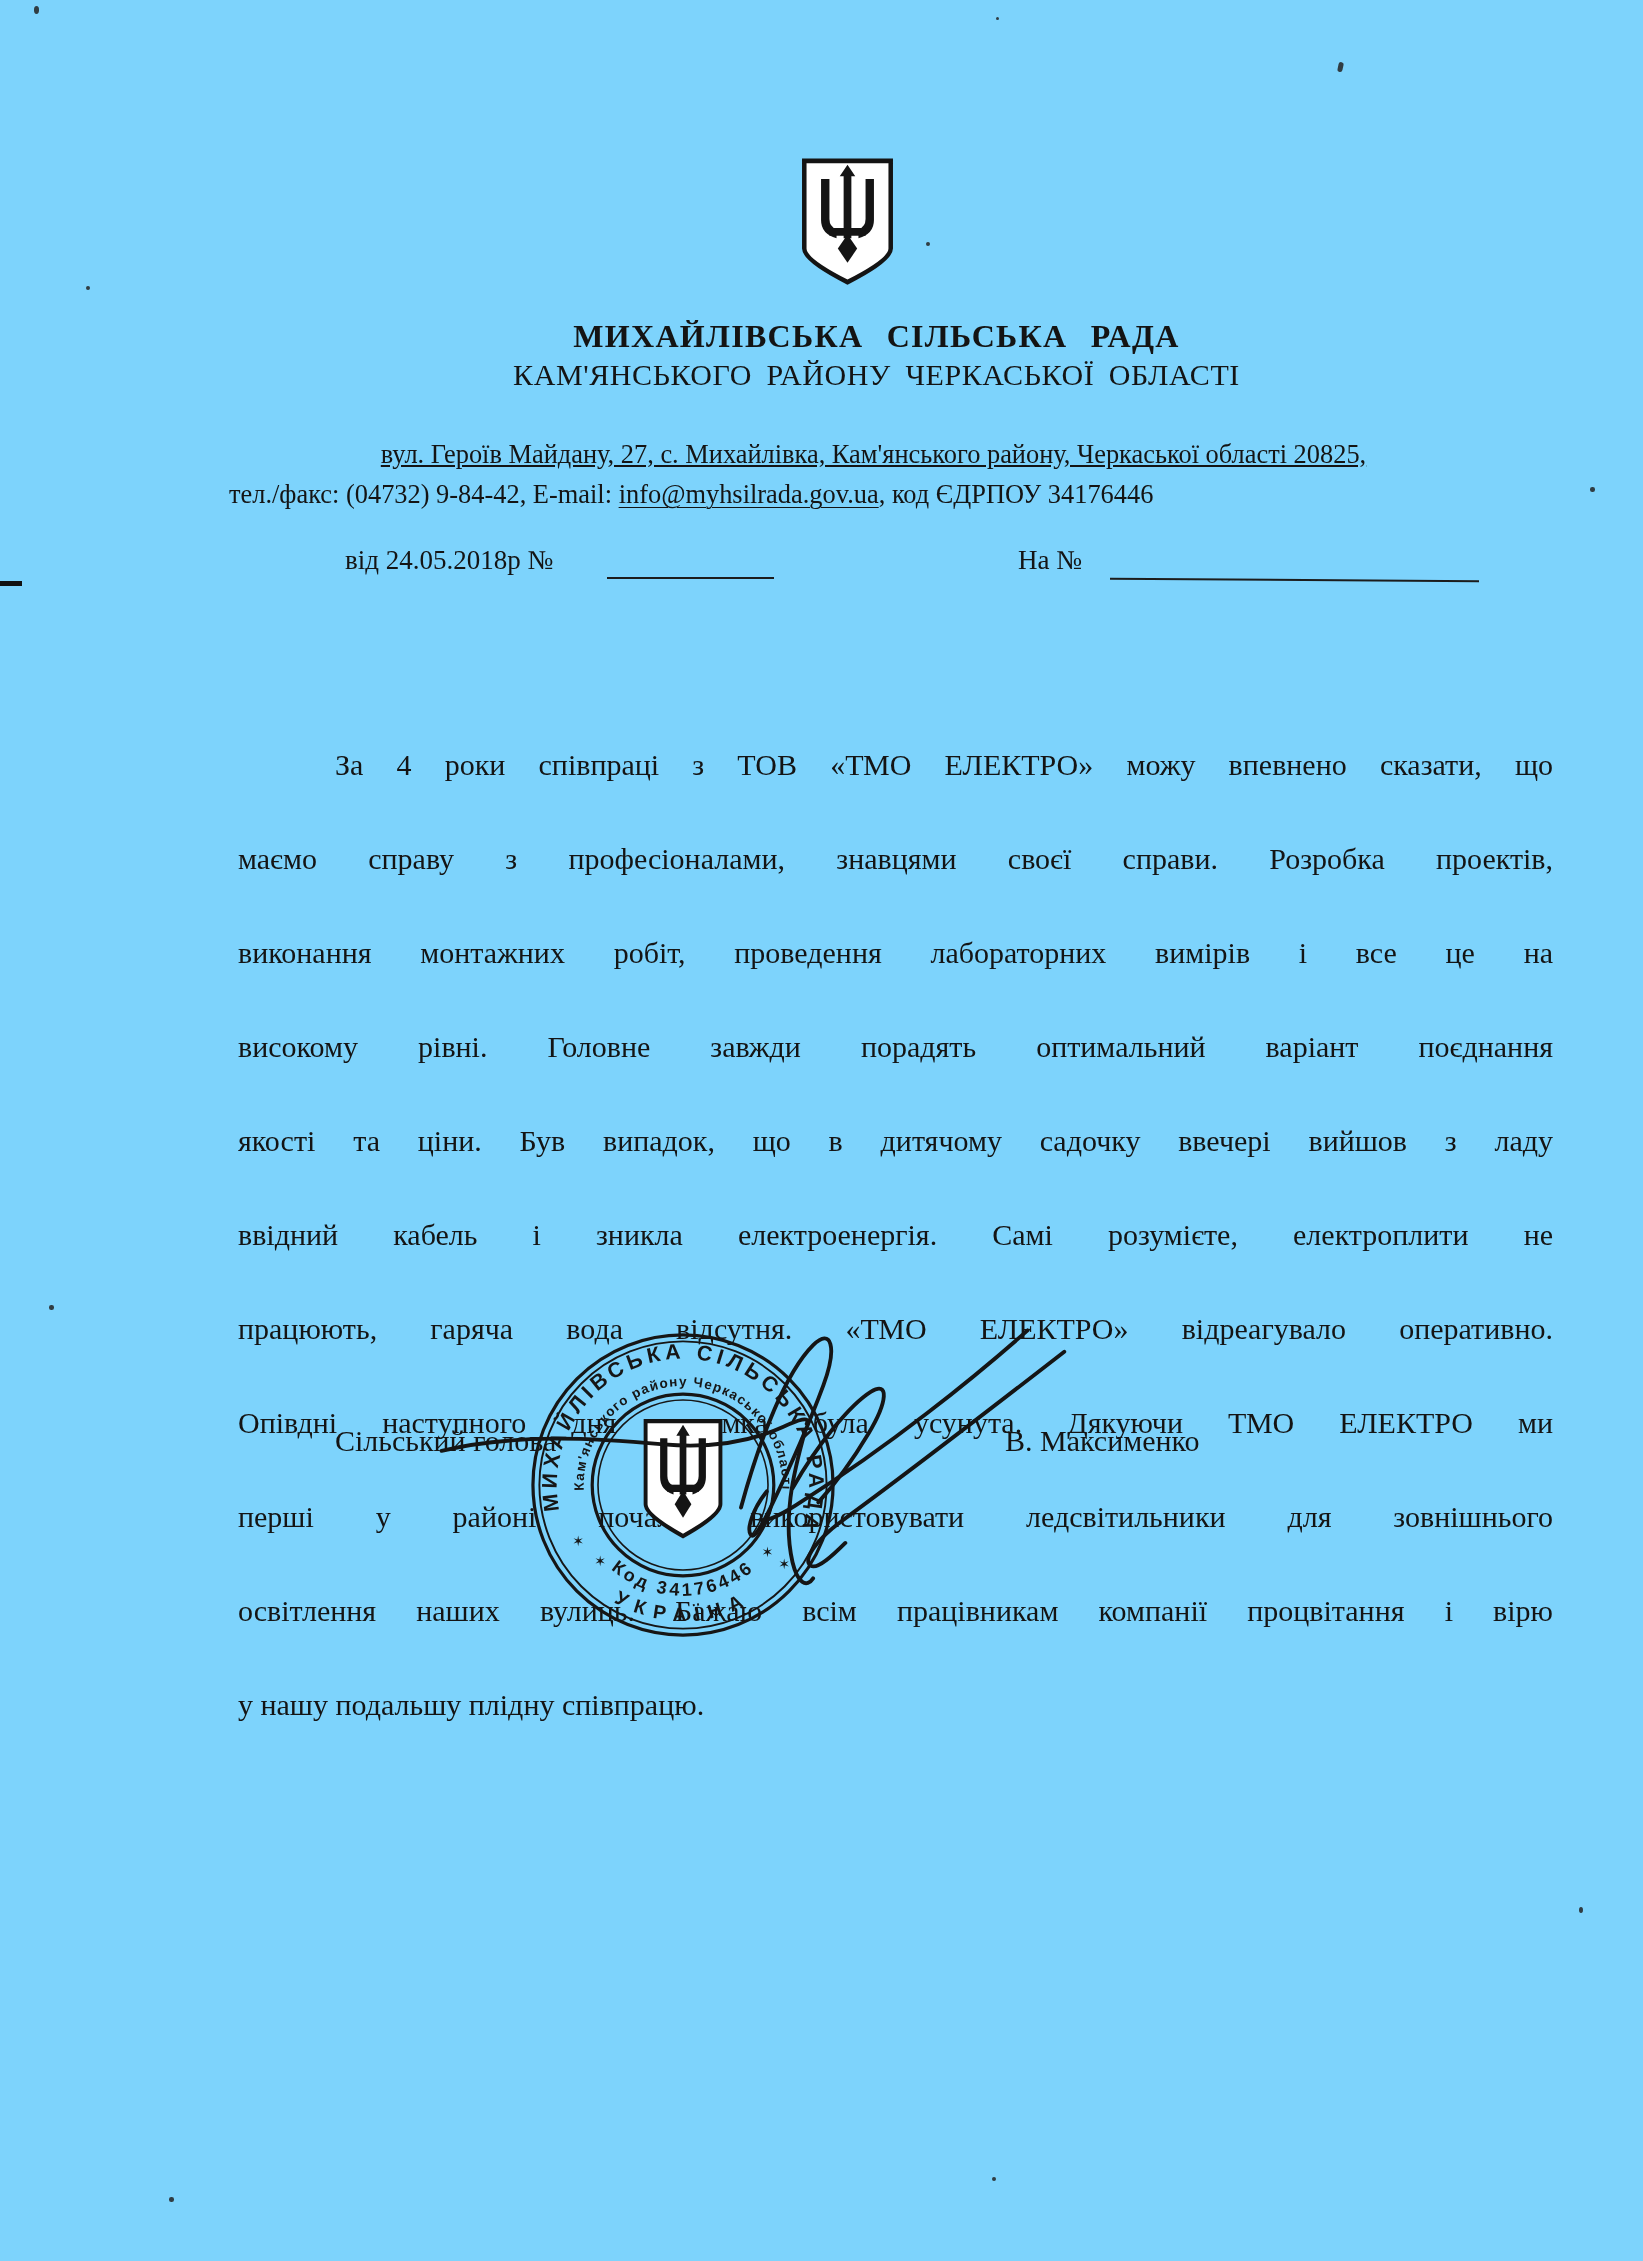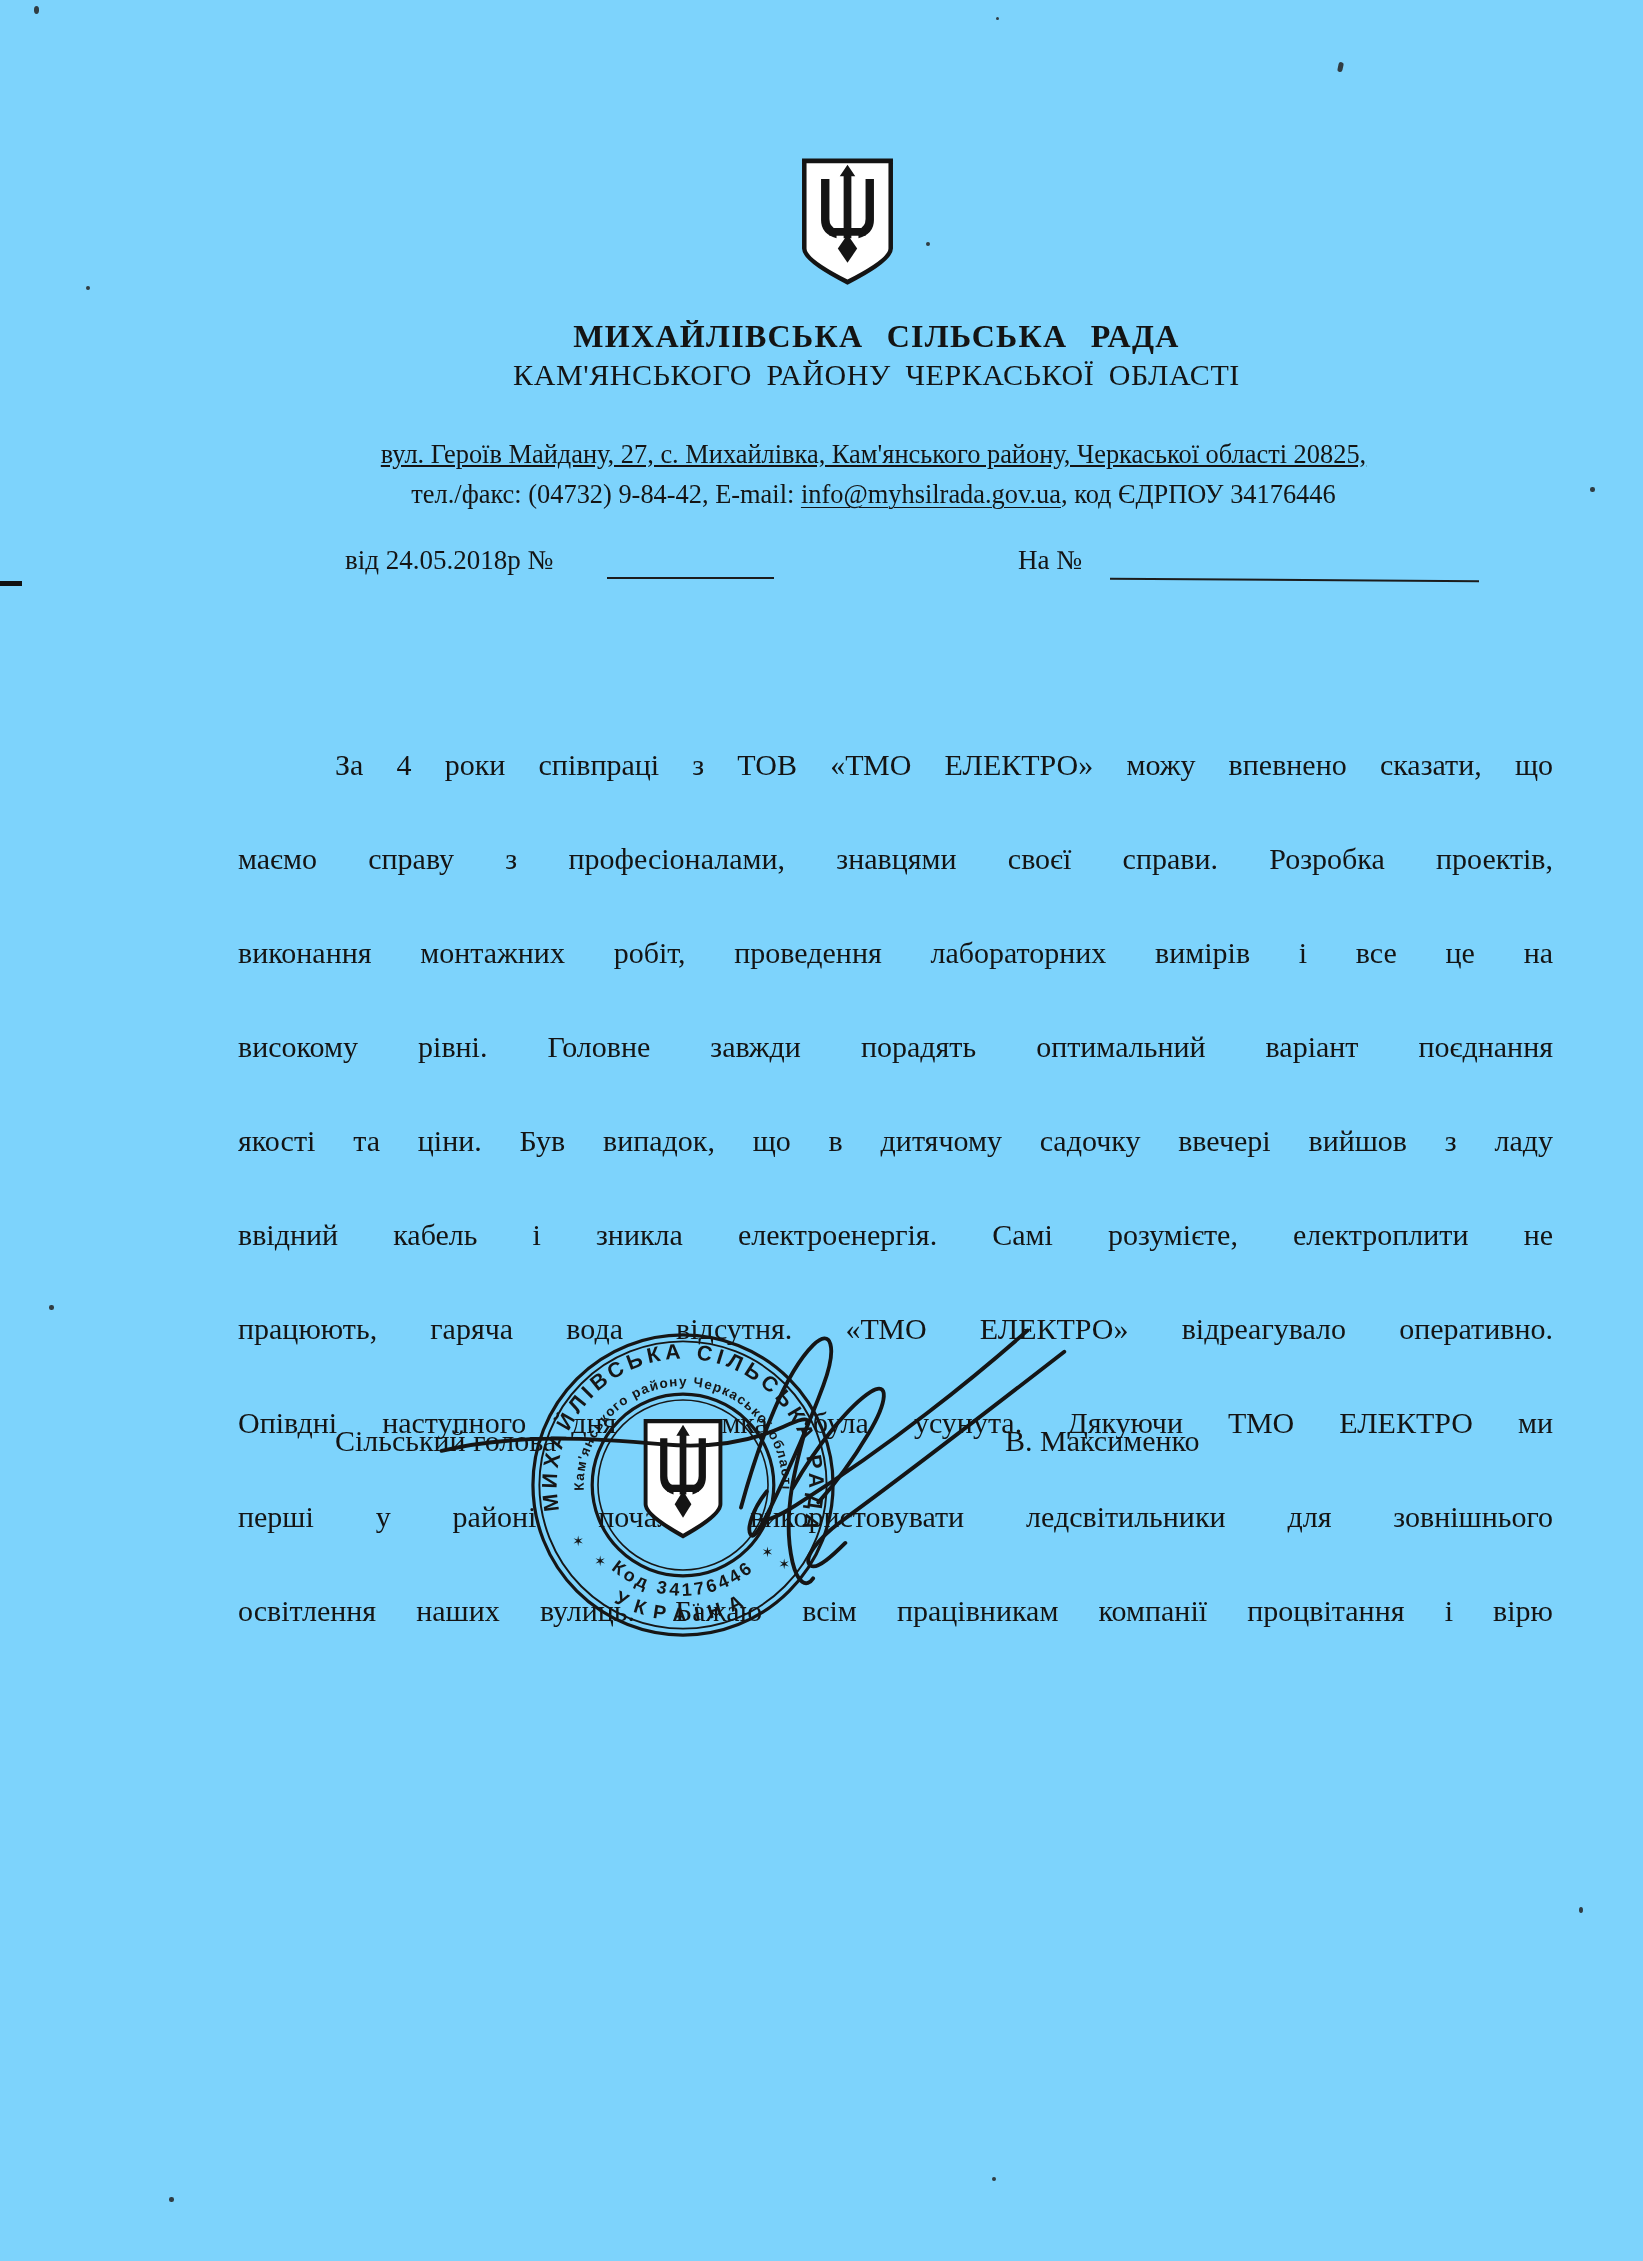--- a/index.html
+++ b/index.html
@@ -15,21 +15,21 @@
   }
   .org-region{
     position:absolute;left:232px;top:358px;width:1289px;text-align:center;
     font-size:30px;letter-spacing:0.6px;word-spacing:6.4px;white-space:nowrap;
   }
   .addr1{
     position:absolute;left:229px;top:439px;width:1289px;text-align:center;
     font-size:26.4px;white-space:nowrap;text-decoration:underline;
   }
   .addr2{
-    position:absolute;left:229px;top:479px;width:1289px;text-align:center;
+    position:absolute;left:229px;top:479px;width:1289px;
     font-size:26.4px;white-space:nowrap;
   }
   .email{text-decoration:underline;text-decoration-thickness:1.3px;text-underline-offset:3.9px;}
   
   .ref-date{position:absolute;left:345px;top:545px;font-size:27px;white-space:nowrap;}
   .ref-line1{position:absolute;left:607px;top:577px;width:167px;height:1.9px;background:#1c1c1c;}
   .ref-reply{position:absolute;left:1018px;top:545px;font-size:27px;white-space:nowrap;}
   .ref-line2{position:absolute;left:1110px;top:579px;width:369px;height:1.9px;background:#1c1c1c;transform:rotate(0.35deg);}
   
   .body-text{position:absolute;left:238px;top:741px;width:1315px;font-size:30px;line-height:47px;}
@@ -84,20 +84,21 @@
     <div class="bline first">За 4 роки співпраці з ТОВ «ТМО ЕЛЕКТРО» можу впевнено сказати, що</div>
     <div class="bline">маємо справу з професіоналами, знавцями своєї справи. Розробка проектів,</div>
     <div class="bline">виконання монтажних робіт, проведення лабораторних вимірів і все це на</div>
     <div class="bline">високому рівні. Головне завжди порадять оптимальний варіант поєднання</div>
     <div class="bline">якості та ціни. Був випадок, що в дитячому садочку ввечері вийшов з ладу</div>
     <div class="bline">ввідний кабель і зникла електроенергія. Самі розумієте, електроплити не</div>
     <div class="bline">працюють, гаряча вода відсутня. «ТМО ЕЛЕКТРО» відреагувало оперативно.</div>
     <div class="bline">Опівдні наступного дня поломка була усунута. Дякуючи ТМО ЕЛЕКТРО ми</div>
     <div class="bline">перші у районі почали використовувати ледсвітильники для зовнішнього</div>
     <div class="bline">освітлення наших вулиць. Бажаю всім працівникам компанії процвітання і вірю</div>
+    <div class="bline last">у нашу подальшу плідну співпрацю.</div>
   </div>
 
   <div class="signer-title">Сільський голова</div>
   <div class="signer-name">В. Максименко</div>
 
   <svg class="stamp" viewBox="-250 -250 500 500">
     <g fill="none" stroke="#161616">
       <circle r="233" stroke-width="5"></circle>
       <circle r="223" stroke-width="3"></circle>
       <circle r="141" stroke-width="5"></circle>

